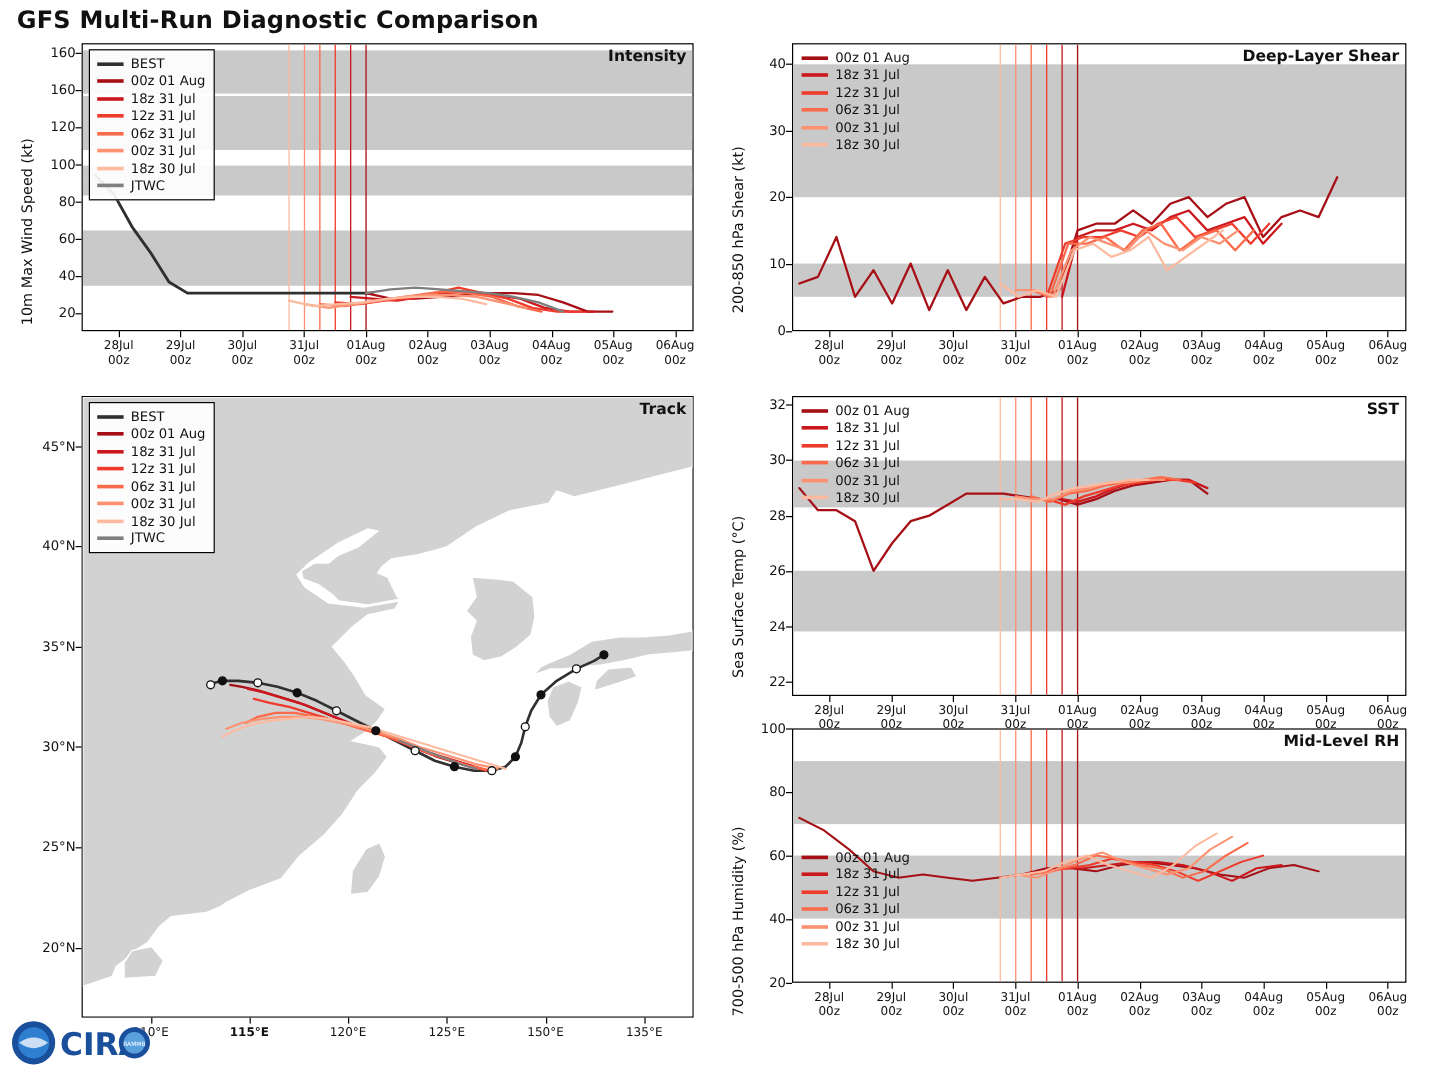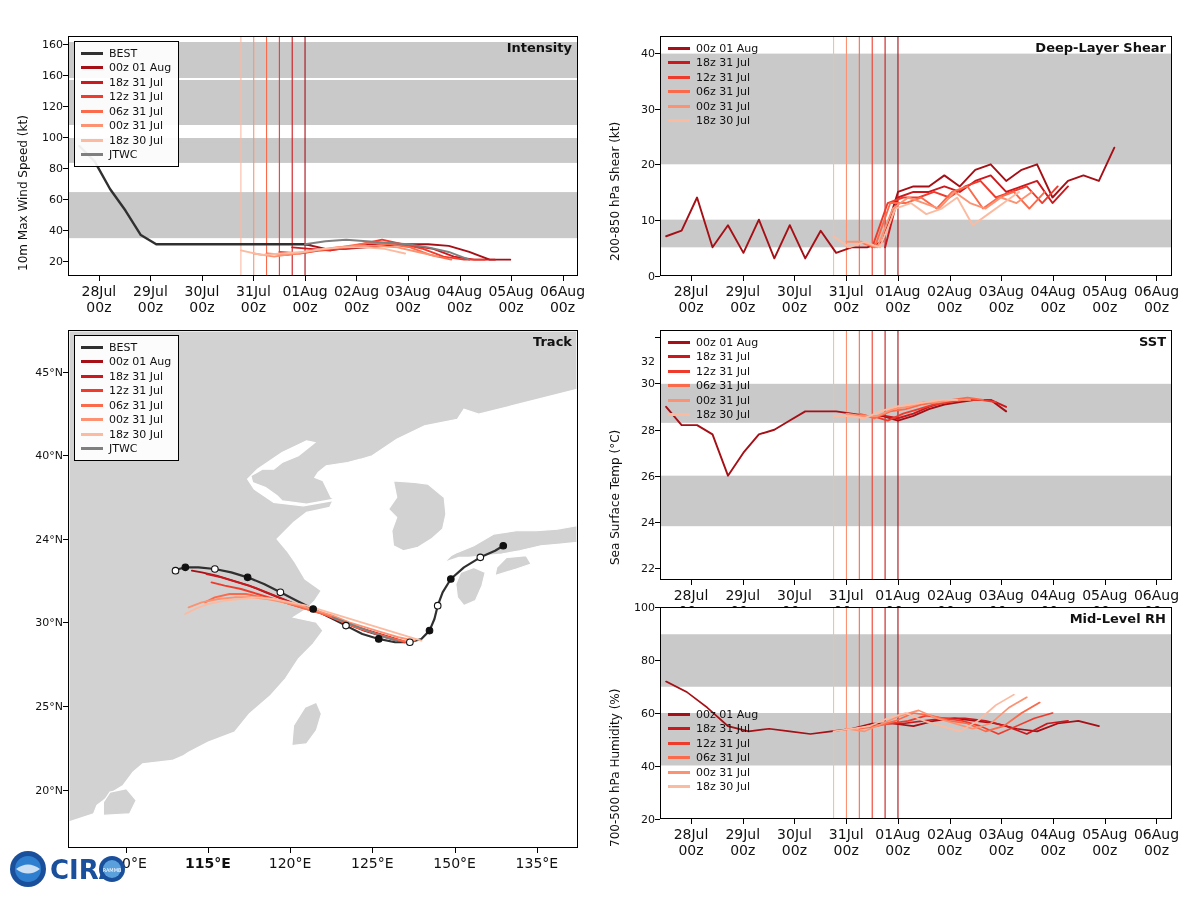--- a/index.html
+++ b/index.html
@@ -34,21 +34,21 @@
   
   .ytick{
     position:absolute;right:calc(100% + 5px);
     font-size:11px;color:#111;white-space:nowrap;
     transform:translateY(-50%);text-align:right;
   }
   .ytickmark{position:absolute;left:-5px;width:5px;height:1px;background:#000;}
   .xtickmark{position:absolute;top:100%;width:1px;height:5px;background:#000;}
   .xtick{
     position:absolute;top:calc(100% + 7px);
-    font-size:14px;color:#111;text-align:center;
+    font-size:10px;color:#111;text-align:center;
     transform:translateX(-50%);line-height:1.15;white-space:nowrap;
   }
   .ylabel{
     position:absolute;
     font-size:12px;color:#111;white-space:nowrap;
     transform-origin:0 0;transform:rotate(-90deg);
   }
 
   
   .legend{position:absolute;z-index:10;font-size:11px;color:#111;}
@@ -64,20 +64,21 @@
   .land{fill:#d2d2d2;stroke:#ffffff;stroke-width:1.2;}
 
   
   #cira-logo{position:absolute;left:8px;top:846px;width:120px;height:46px;}
 </style>
 </head>
 <body>
 
 <div class="page">
 
+  <div id="main-title">GFS Multi-Run Diagnostic Comparison</div>
 
   <div class="panel" id="panel-intensity" style="left:68px;top:36px;width:510px;height:240px;">
     <div class="plotbox">
       <div class="band" style="top:18.52%;height:18.52%;"></div>
       <div class="band" style="top:42.6%;height:8.0%;"></div>
       <div class="band" style="top:18.0%;height:0;"></div>
       <div class="band" style="top:1.94%;height:15.5%;"></div>
       <svg class="series" id="svg-intensity" viewBox="0 0 510 240" preserveAspectRatio="none">
           <rect x="0" y="156.38709677419354" width="510" height="46.45161290322582" fill="#c9c9c9"></rect>
           <rect x="0" y="106.83870967741936" width="510" height="20.129032258064512" fill="#c9c9c9"></rect>
@@ -214,21 +215,21 @@
         </svg>
     </div>
     <div class="panel-title">Track</div>
     <div class="axis-y" id="yaxis-track">
         <div class="ytick" style="top: 88.7097%;">20°N</div>
         <div class="ytickmark" style="top: 88.7097%;"></div>
         <div class="ytick" style="top: 72.5806%;">25°N</div>
         <div class="ytickmark" style="top: 72.5806%;"></div>
         <div class="ytick" style="top: 56.4516%;">30°N</div>
         <div class="ytickmark" style="top: 56.4516%;"></div>
-        <div class="ytick" style="top: 40.3226%;">24°N</div>
+        <div class="ytick" style="top: 40.3226%;">35°N</div>
         <div class="ytickmark" style="top: 40.3226%;"></div>
         <div class="ytick" style="top: 24.1935%;">40°N</div>
         <div class="ytickmark" style="top: 24.1935%;"></div>
         <div class="ytick" style="top: 8.06452%;">45°N</div>
         <div class="ytickmark" style="top: 8.06452%;"></div>
       </div>
     <div class="axis-x" id="xaxis-track">
         <div class="xtick" style="left: 11.2903%;">110°E</div>
         <div class="xtickmark" style="left: 11.2903%;"></div>
         <div class="xtick" style="left: 27.4194%; font-weight: bold;">115°E</div>
@@ -386,21 +387,21 @@
         <div class="ytick" style="top: 95.3704%; margin-left: 24px;">22</div>
         <div class="ytickmark" style="top: 95.3704%;"></div>
         <div class="ytick" style="top: 76.8519%;">24</div>
         <div class="ytickmark" style="top: 76.8519%;"></div>
         <div class="ytick" style="top: 58.3333%;">26</div>
         <div class="ytickmark" style="top: 58.3333%;"></div>
         <div class="ytick" style="top: 39.8148%;">28</div>
         <div class="ytickmark" style="top: 39.8148%;"></div>
         <div class="ytick" style="top: 21.2963%;">30</div>
         <div class="ytickmark" style="top: 21.2963%;"></div>
-        <div class="ytick" style="top: 2.77778%; margin-top: 24px;">32</div>
+        <div class="ytick" style="top: 2.77778%;">32</div>
         <div class="ytickmark" style="top: 2.77778%;"></div>
       </div>
     <div class="axis-x" id="xaxis-sst">
         <div class="xtick" style="left: 6.06061%;">28Jul<br>00z</div>
         <div class="xtickmark" style="left: 6.06061%;"></div>
         <div class="xtick" style="left: 16.1616%;">29Jul<br>00z</div>
         <div class="xtickmark" style="left: 16.1616%;"></div>
         <div class="xtick" style="left: 26.2626%;">30Jul<br>00z</div>
         <div class="xtickmark" style="left: 26.2626%;"></div>
         <div class="xtick" style="left: 36.3636%;">31Jul<br>00z</div>

